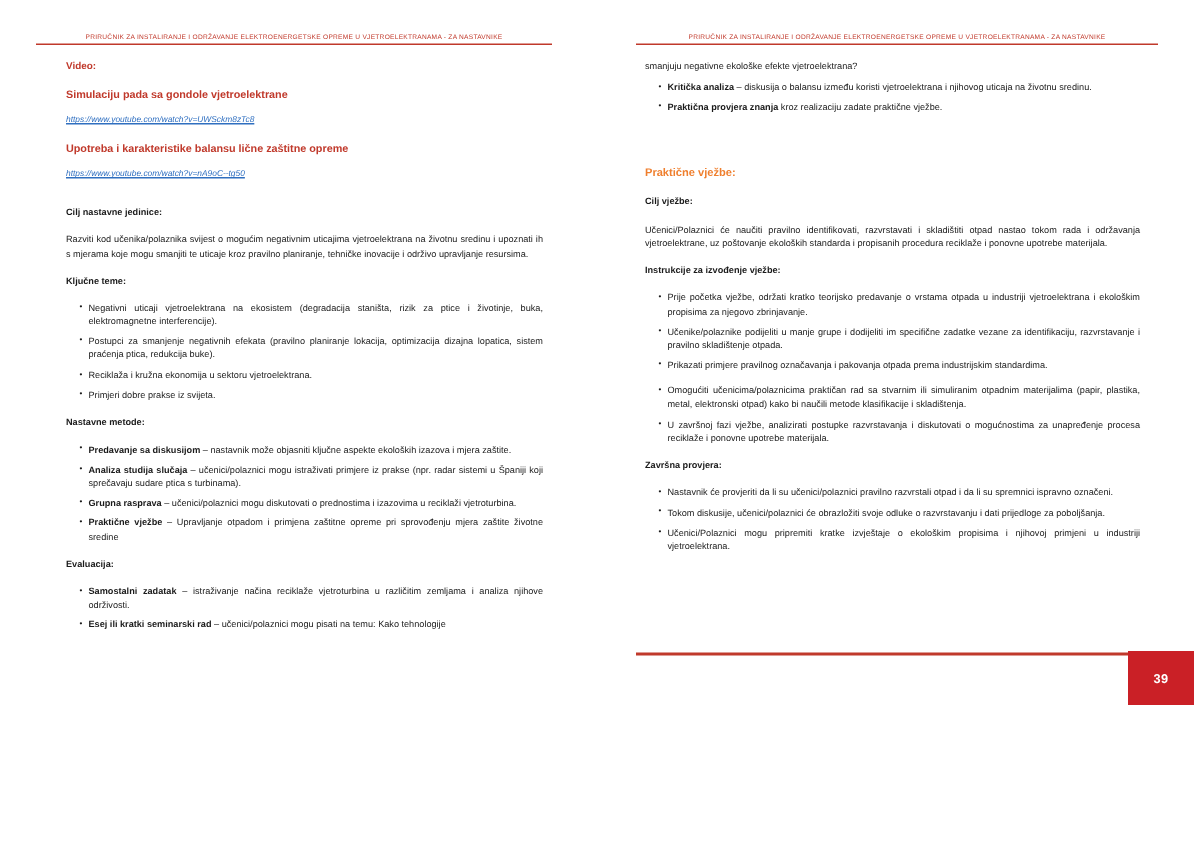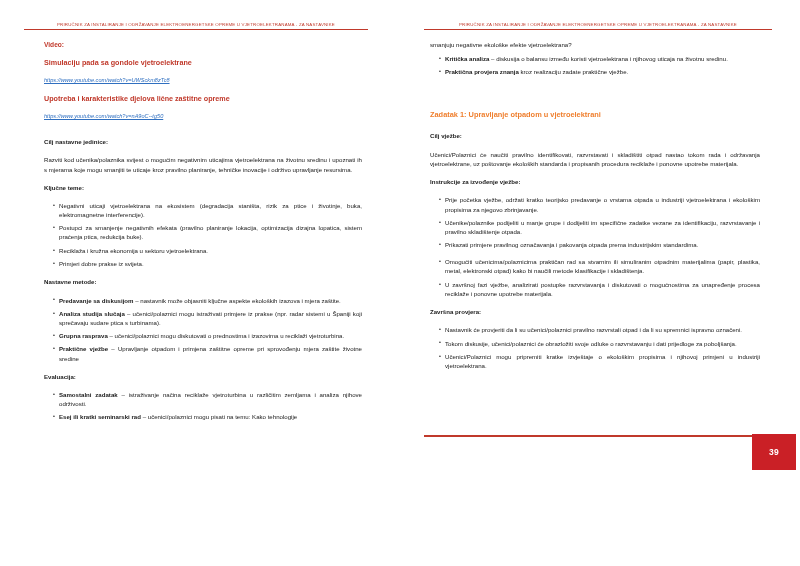--- a/index.html
+++ b/index.html
@@ -183,21 +183,21 @@
       <div class="runhead-rule"></div>
     </div>
 
     <div class="content">
 
       <div class="red-label">Video:</div>
 
       <div class="red-title">Simulaciju pada sa gondole vjetroelektrane</div>
       <a class="link" href="#">https://www.youtube.com/watch?v=UWSckm8zTc8</a>
 
-      <div class="red-title">Upotreba i karakteristike djelova lične zaštitne opreme</div>
+      <div class="red-title">Upotreba i karakteristike balansu lične zaštitne opreme</div>
       <a class="link" href="#">https://www.youtube.com/watch?v=nA9oC--tg50</a>
 
       <div style="height:8px"></div>
 
 
       <div class="sub-head">Cilj nastavne jedinice:</div>
       <div class="para">Razviti kod učenika/polaznika svijest o mogućim negativnim uticajima vjetroelektrana na životnu sredinu i upoznati ih s mjerama koje mogu smanjiti te uticaje kroz pravilno planiranje, tehničke inovacije i održivo upravljanje resursima.</div>
 
       <div class="sub-head">Ključne teme:</div>
       <ul class="bullets">
@@ -236,21 +236,21 @@
 
       <div class="para" style="margin-bottom:5px">smanjuju negativne ekološke efekte vjetroelektrana?</div>
 
       <ul class="bullets">
         <li><b>Kritička analiza</b><span> – diskusija o balansu između koristi vjetroelektrana i njihovog uticaja na životnu sredinu.</span></li>
         <li><b>Praktična provjera znanja</b><span> kroz realizaciju zadate praktične vježbe.</span></li>
       </ul>
 
       <div style="height:24px"></div>
 
-      <div class="orange-head" style="margin-bottom:12px">Zadatak 1: Upravljanje otpadom u vjetroelektrani</div>
+      <div class="orange-head">Praktične vježbe:</div>
 
       <div class="sub-head">Cilj vježbe:</div>
       <div class="para">Učenici/Polaznici će naučiti pravilno identifikovati, razvrstavati i skladištiti otpad nastao tokom rada i održavanja vjetroelektrane, uz poštovanje ekoloških standarda i propisanih procedura reciklaže i ponovne upotrebe materijala.</div>
 
       <div class="sub-head">Instrukcije za izvođenje vježbe:</div>
       <ul class="bullets">
         <li>Prije početka vježbe, održati kratko teorijsko predavanje o vrstama otpada u industriji vjetroelektrana i ekološkim propisima za njegovo zbrinjavanje.</li>
         <li>Učenike/polaznike podijeliti u manje grupe i dodijeliti im specifične zadatke vezane za identifikaciju, razvrstavanje i pravilno skladištenje otpada.</li>
         <li>Prikazati primjere pravilnog označavanja i pakovanja otpada prema industrijskim standardima.</li>
         <li style="margin-top:8px">Omogućiti učenicima/polaznicima praktičan rad sa stvarnim ili simuliranim otpadnim materijalima (papir, plastika, metal, elektronski otpad) kako bi naučili metode klasifikacije i skladištenja.</li>

